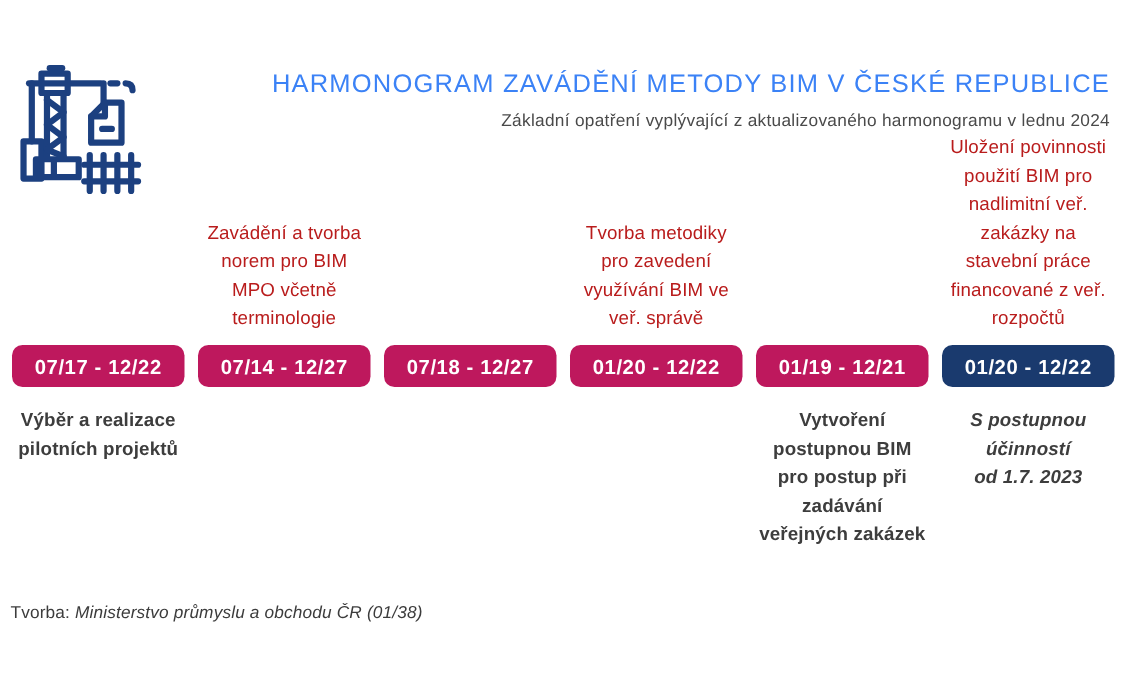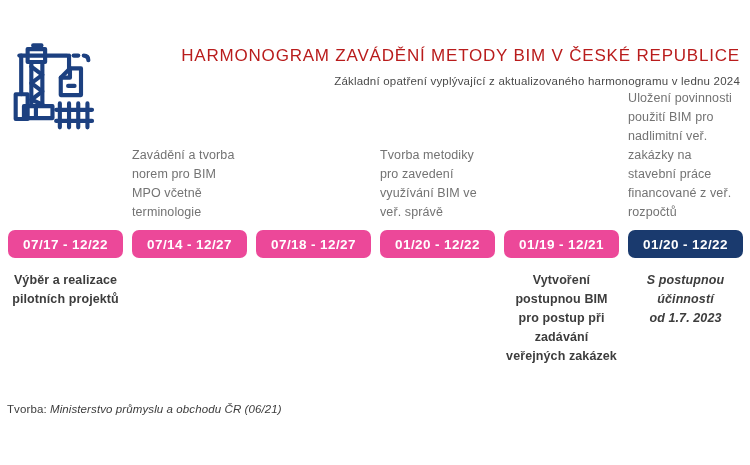--- a/index.html
+++ b/index.html
@@ -18,44 +18,45 @@
     width: 92px; height: 98px;
     color: #1c4080;
   }
   .logo svg { width: 100%; height: 100%; }
   .titleblock {
     position: absolute; top: 46px; right: 10px;
     width: 560px; text-align: right;
   }
   .title {
     font-size: 17px; font-weight: 400;
-    letter-spacing: 0.8px; color: #b91c1c;
+    letter-spacing: 0.8px; color: #3b82f6;
     white-space: nowrap;
   }
   .subtitle {
     margin-top: 9px;
     font-size: 11.5px; color: #4a4a4a;
     letter-spacing: 0.2px; white-space: nowrap;
   }
 
   
   .timeline {
     position: absolute; left: 8px; right: 7px; top: 108px;
     display: flex; gap: 9px;
   }
   .col { flex: 1 1 0; min-width: 0; }
   .above {
     height: 114px; margin-bottom: 8px;
     display: flex; flex-direction: column; justify-content: flex-end;
+    text-align: center;
     font-size: 12.5px; line-height: 19px; letter-spacing: 0.1px;
-    color: #737373;
+    color: #b91c1c;
   }
   .datebox {
     height: 28px; border-radius: 7px;
-    background: #ec4899;
+    background: #be185d;
     color: #ffffff; font-weight: bold;
     font-size: 13.5px; letter-spacing: 0.4px;
     display: flex; align-items: center; justify-content: center;
     white-space: nowrap;
   }
   .datebox.dark { background: #1a3a6e; }
   .below {
     margin-top: 13px;
     text-align: center;
     font-size: 12.5px; line-height: 19px; letter-spacing: 0.1px;
@@ -138,14 +139,14 @@
   <div class="col">
     <div class="above">Uložení povinnosti použití BIM pro nadlimitní veř. zakázky na stavební práce financované z&nbsp;veř. rozpočtů</div>
     <div class="datebox dark">01/20 - 12/22</div>
     <div class="below bold">S postupnou účinností od&nbsp;1.7.&nbsp;2023</div>
   </div>
 
 </div>
 
 <div class="source">
   <span>Tvorba:</span>
-  <span class="src-text">Ministerstvo průmyslu a obchodu ČR (06/21)</span>
+  <span class="src-text">Ministerstvo průmyslu a obchodu ČR (01/38)</span>
 </div>
 
 </body></html>

